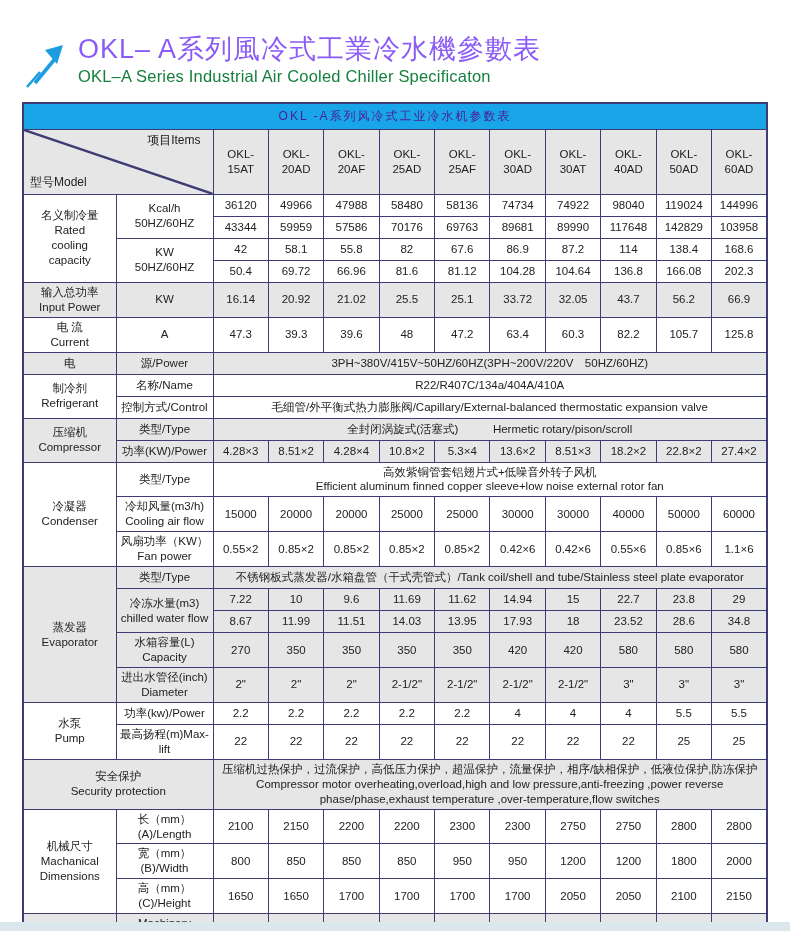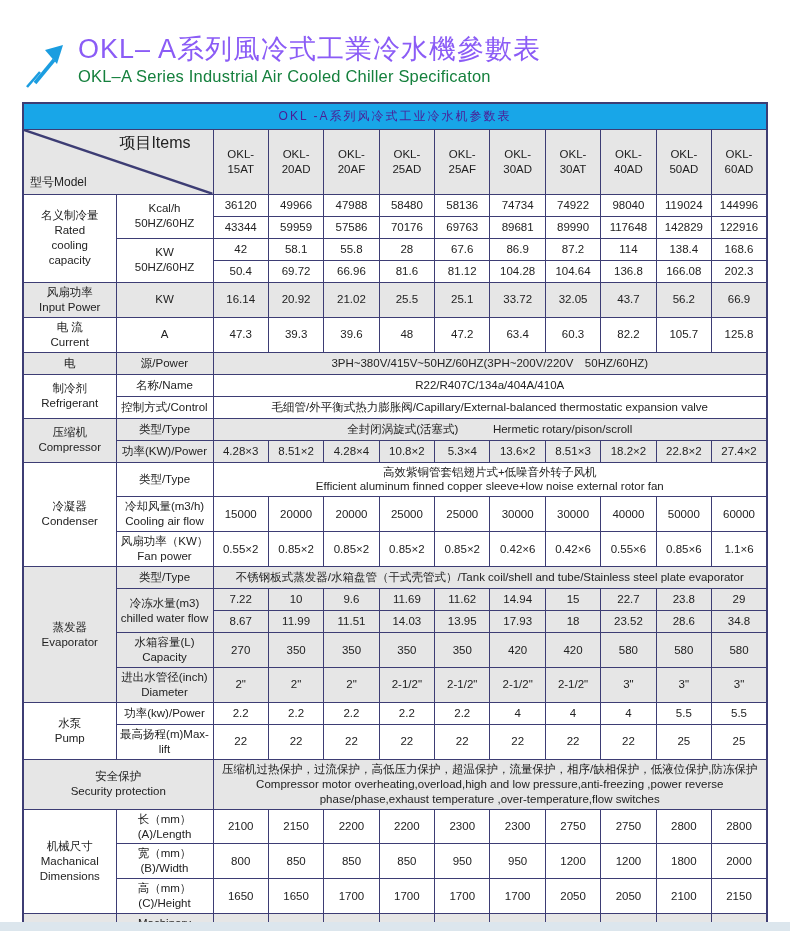--- a/index.html
+++ b/index.html
@@ -26,21 +26,21 @@
   }
   tr.band td{
     background:#18a6e8;color:#4c1d95;font-size:12px;letter-spacing:2px;
     padding:3px 8px;height:19px;
   }
   thead th{background:#e6e6e6;font-size:12.5px;}
   tr.shade td{background:#e6e6e6;}
   td.corner{position:relative;background:#e6e6e6;padding:0;height:30px;}
   td.corner svg{position:absolute;left:0;top:0;width:100%;height:100%;}
   td.corner .model{position:absolute;left:6px;bottom:3px;font-size:12px;}
-  td.corner .items{position:absolute;right:22px;top:3px;font-size:16px;}
+  td.corner .items{position:absolute;right:12px;top:3px;font-size:12px;}
   td.sec{font-size:12px;padding:2px 2px;}
   td.item{font-size:11.5px;padding:2px 2px;}
   td.merged{font-size:12px;}
   td.span{font-size:11px;padding:2px 4px;margin-left:40px;}
   td.val{font-size:11.5px;}
   
   .bottom-bar{position:absolute;left:0;bottom:0;width:790px;height:9px;background:#dce6ed;}
 </style>
 </head>
 <body>
@@ -130,50 +130,50 @@
       <tr>
         <td class="val">43344</td>
         <td class="val">59959</td>
         <td class="val">57586</td>
         <td class="val">70176</td>
         <td class="val">69763</td>
         <td class="val">89681</td>
         <td class="val">89990</td>
         <td class="val">117648</td>
         <td class="val">142829</td>
-        <td class="val">122916</td>
+        <td class="val">103958</td>
       </tr>
       <tr>
         <td class="item" rowspan="2">KW
 50HZ/60HZ</td>
         <td class="val">42</td>
         <td class="val">58.1</td>
         <td class="val">55.8</td>
-        <td class="val">28</td>
+        <td class="val">82</td>
         <td class="val">67.6</td>
         <td class="val">86.9</td>
         <td class="val">87.2</td>
         <td class="val">114</td>
         <td class="val">138.4</td>
         <td class="val">168.6</td>
       </tr>
       <tr>
         <td class="val">50.4</td>
         <td class="val">69.72</td>
         <td class="val">66.96</td>
         <td class="val">81.6</td>
         <td class="val">81.12</td>
         <td class="val">104.28</td>
         <td class="val">104.64</td>
         <td class="val">136.8</td>
         <td class="val">166.08</td>
         <td class="val">202.3</td>
       </tr>
       <tr class="shade">
-        <td class="sec">风扇功率
+        <td class="sec">输入总功率
 Input Power</td>
         <td class="item">KW</td>
         <td class="val">16.14</td>
         <td class="val">20.92</td>
         <td class="val">21.02</td>
         <td class="val">25.5</td>
         <td class="val">25.1</td>
         <td class="val">33.72</td>
         <td class="val">32.05</td>
         <td class="val">43.7</td>

